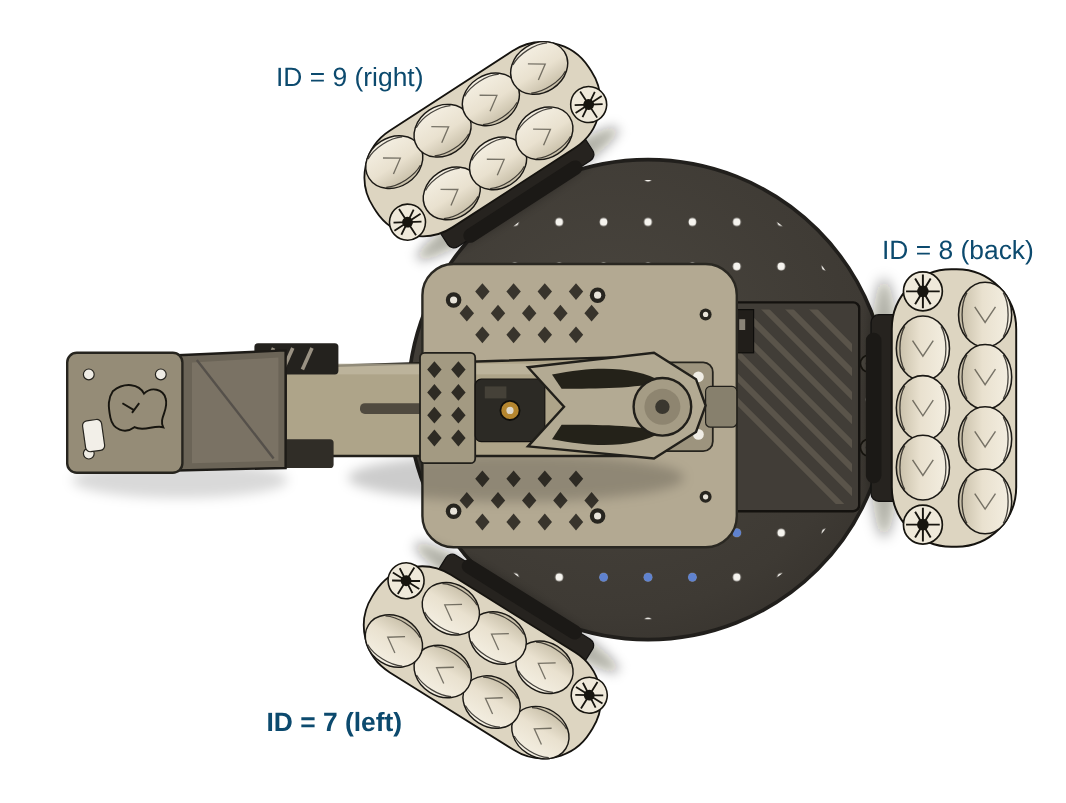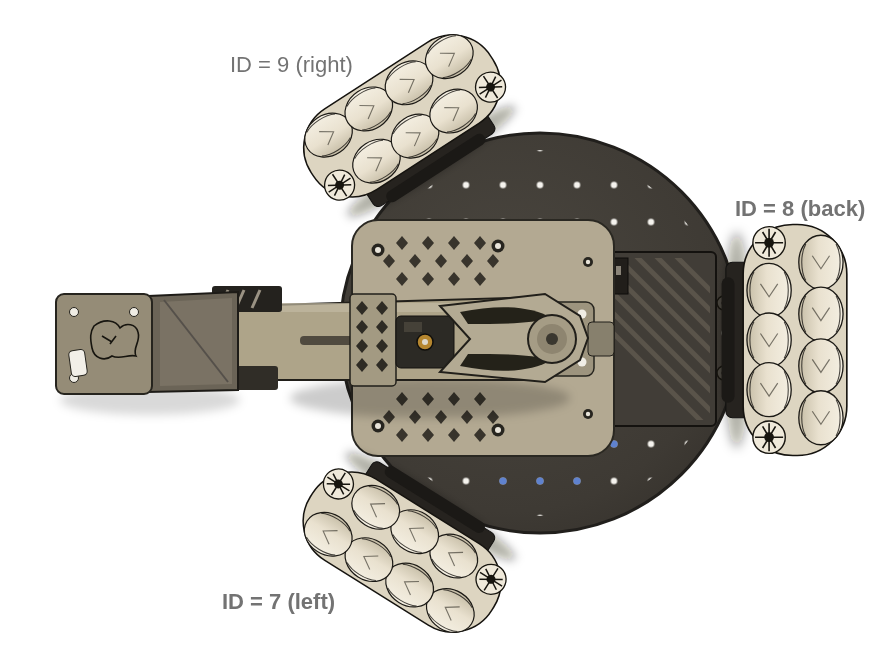--- a/index.html
+++ b/index.html
@@ -7,26 +7,26 @@
     position:relative;
     width:888px;height:669px;
     background:#ffffff;
     overflow:hidden;
     font-family:"Liberation Sans", sans-serif;
   }
   .annotation{
     position:absolute;
     font-size:22px;
     line-height:24px;
-    color:#737373;
+    color:#0c4a6e;
     white-space:nowrap;
     user-select:none;
   }
   .annotation.right-wheel{left:230px;top:53px;}
-  .annotation.back-wheel{left:735px;top:197px;font-weight:bold;}
+  .annotation.back-wheel{left:735px;top:197px;}
   .annotation.left-wheel{left:222px;top:590px;font-weight:bold;}
   svg{position:absolute;left:0;top:0;}
 </style>
 </head>
 <body>
 
 <div class="stage">
 
   <svg width="888" height="669" viewBox="0 0 888 669">
     <defs>

